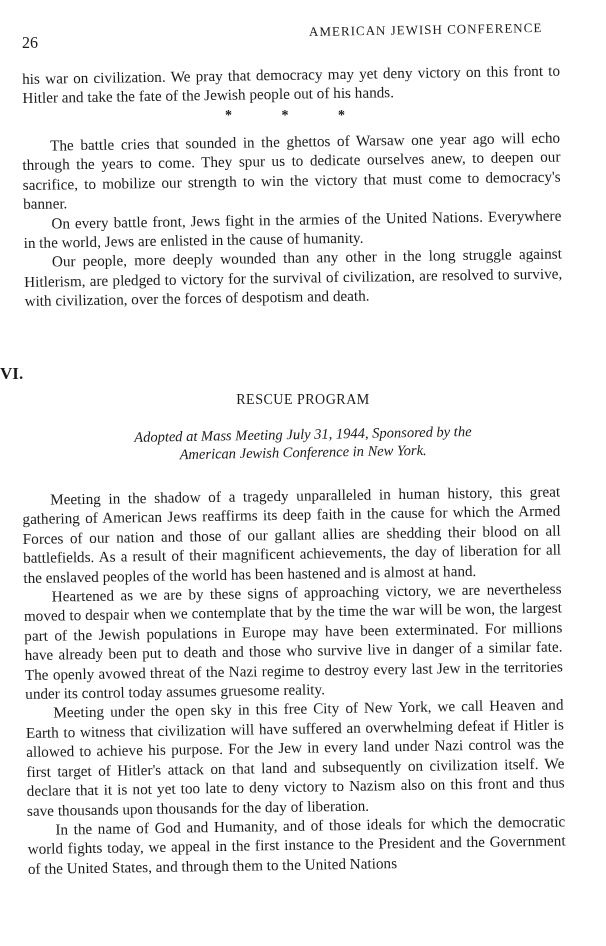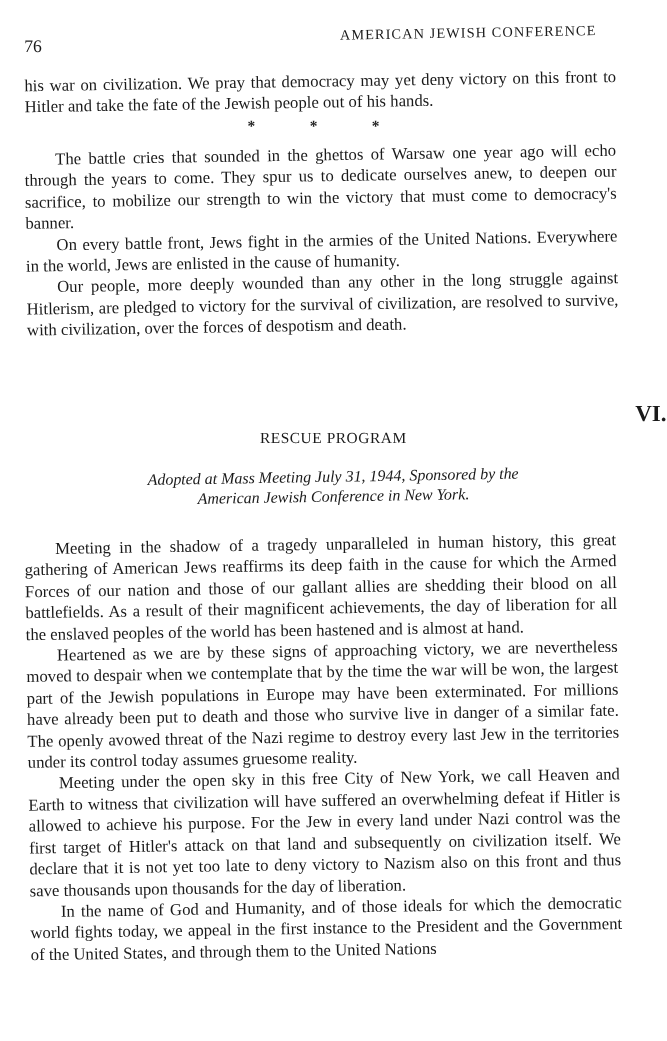--- a/index.html
+++ b/index.html
@@ -67,22 +67,22 @@
     display: flex;
     justify-content: space-between;
     font-size: 14px;
     font-weight: bold;
   }
   .section-number {
     position: absolute;
     top: 364px;
     left: 0;
     width: 606px;
-    text-align: right;
-    font-size: 21px;
+    text-align: left;
+    font-size: 17px;
     font-weight: bold;
   }
   .section-title {
     position: absolute;
     top: 392px;
     left: 0;
     width: 606px;
     text-align: center;
     font-size: 14px;
     letter-spacing: 0.5px;
@@ -98,21 +98,21 @@
     line-height: 18px;
     transform: rotate(-1deg);
   }
 </style>
 </head>
 <body>
 
 <div class="page">
 
   <div class="running-head">
-    <span class="page-number">76</span>
+    <span class="page-number">26</span>
     <span class="header-title">AMERICAN JEWISH CONFERENCE</span>
   </div>
 
   <div class="block" style="top:69px;">
     <p>his war on civilization. We pray that democracy may yet deny victory on this front to Hitler and take the fate of the Jewish people out of his hands.</p>
   </div>
 
   <div class="asterisks">
     <span>*</span>
     <span>*</span>

